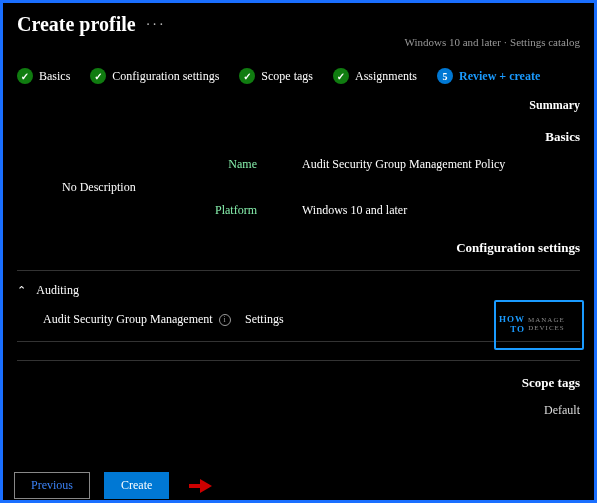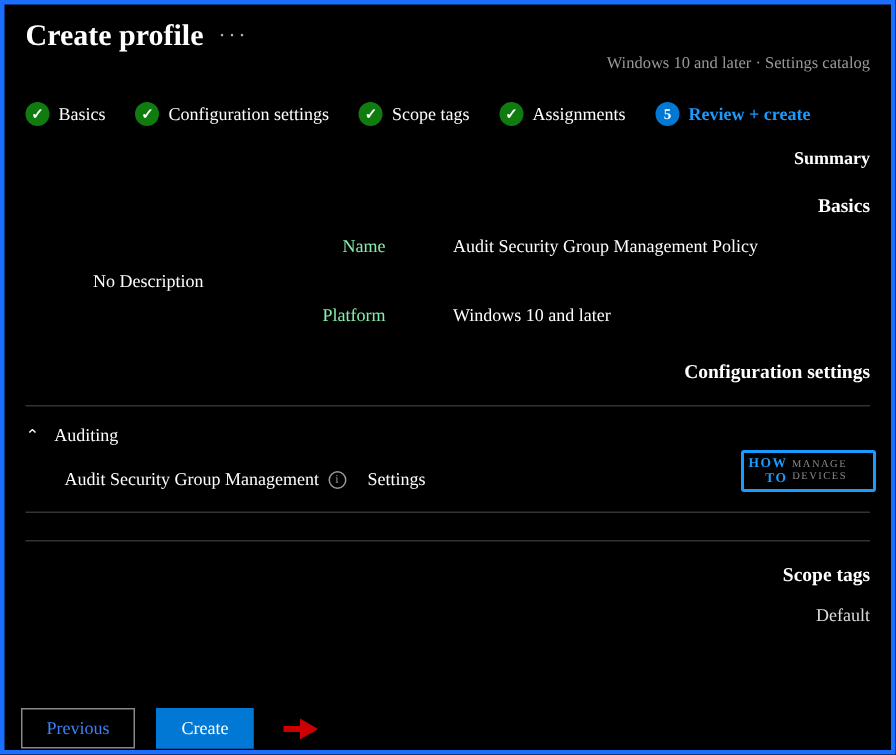--- a/index.html
+++ b/index.html
@@ -19,21 +19,21 @@
     .section-title { font-size:12px; font-weight:600; padding:8px 14px; }
     .section-title.big { font-size:13px; }
     .kv { display:flex; padding:4px 14px; font-size:12px; }
     .kv .k { width:240px; color:#86efac; }
     .kv .v { color:#fff;margin-left:45px; }
     .divider { border-top:1px solid #333; margin:6px 14px; }
     .aud-head { display:flex; gap:10px; align-items:center; padding:6px 14px; font-size:12px; }
     .aud-row { display:flex; align-items:center; padding:8px 14px 8px 40px; font-size:12px; position:relative; }
     .aud-row .lbl { width:202px; display:flex; gap:6px; align-items:center; }
     .info { width:12px; height:12px; border:1px solid #999; border-radius:50%; display:flex; align-items:center; justify-content:center; font-size:8px; color:#999; }
-    .watermark { position:absolute; right:10px; top:-4px; width:90px; height:28px; border:2px solid #1a9bff; border-radius:2px; display:flex; align-items:center; font-size:7px; color:#888; letter-spacing:1px; line-height:1.1; }
+    .watermark { position:absolute; right:10px; top:-4px; width:90px; height:50px; border:2px solid #1a9bff; border-radius:2px; display:flex; align-items:center; font-size:7px; color:#888; letter-spacing:1px; line-height:1.1; }
     .watermark .how { color:#1a9bff; font-weight:900; font-size:9px; padding:0 3px; }
     .footer { position:absolute; bottom:4px; left:14px; display:flex; gap:14px; align-items:center; }
     .btn { font-size:12px; padding:5px 16px; cursor:pointer; }
     .btn.sec { background:transparent; color:#3b82f6; border:1px solid #888; }
     .btn.pri { background:#0078d4; color:#fff; border:1px solid #0078d4; }
     .arrow { width:30px; height:14px; position:relative; margin-left:6px; }
     .arrow::before { content:""; position:absolute; right:10px; top:5px; width:20px; height:4px; background:#c00; }
     .arrow::after { content:""; position:absolute; right:0; top:0; border:7px solid transparent; border-right:12px solid #c00; transform:rotate(180deg); }
     .chev { font-size:11px; }
     .scope-val { padding:4px 14px 0 18px; color:#ddd; font-size:12px; }

